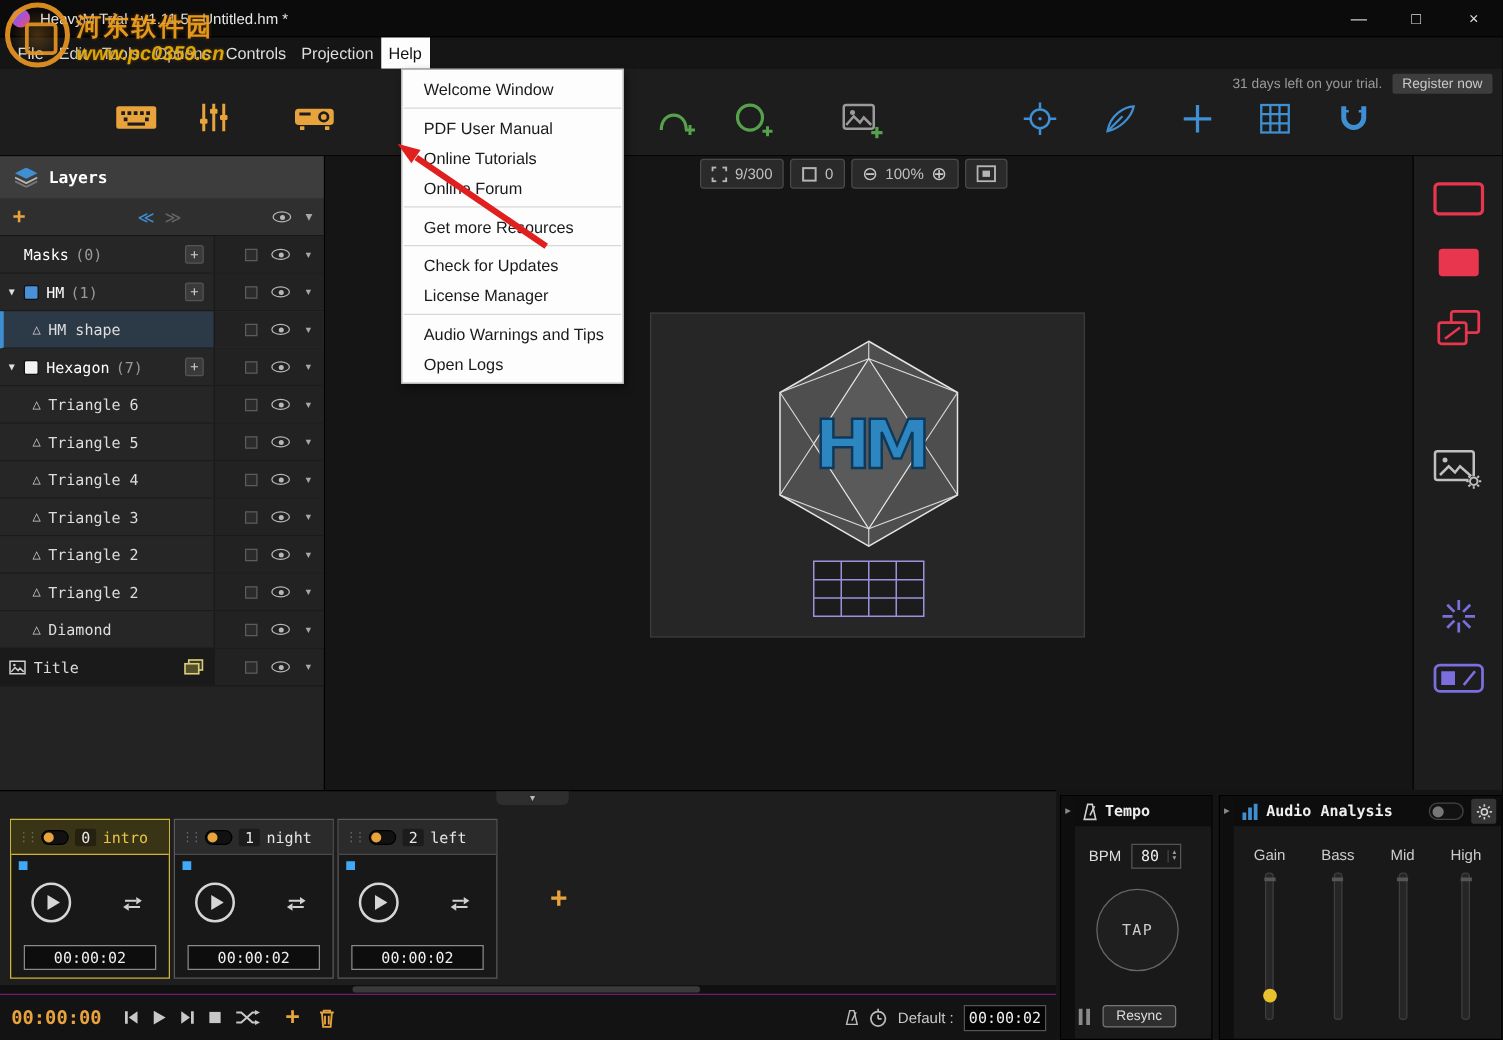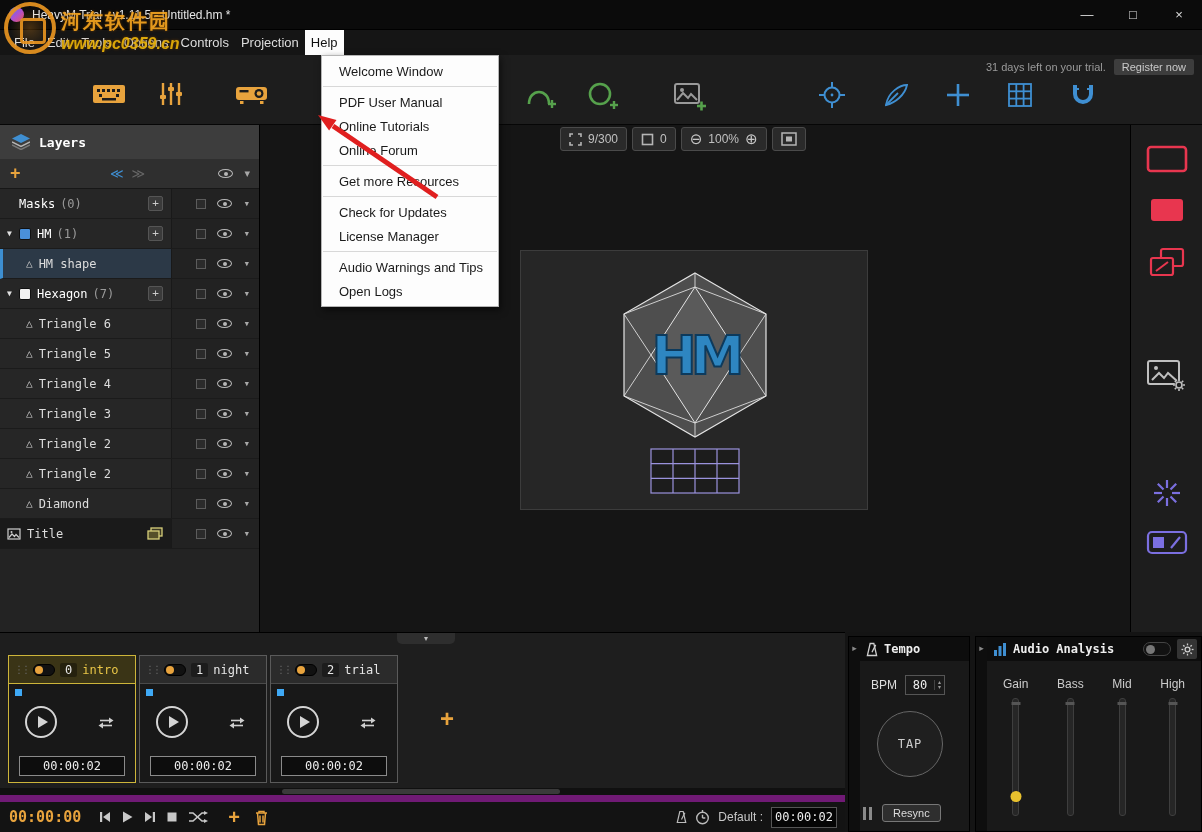--- a/index.html
+++ b/index.html
@@ -103,21 +103,21 @@
   .aud-toggle{width:28px;height:14px;border-radius:7px;background:#121212;border:1px solid #444;position:relative}
   .aud-toggle::after{content:"";position:absolute;left:2px;top:2px;width:9px;height:9px;border-radius:50%;background:#777}
   .gear-box{width:20px;height:20px;background:#343434;border-radius:2px;display:flex;align-items:center;justify-content:center}
   .audio-body{position:absolute;top:32px;left:11px;right:0;bottom:0;display:flex;justify-content:space-between;padding:0 16px}
   .channel{display:flex;flex-direction:column;align-items:center;gap:7px;color:#ccc;font-size:12px;padding-top:8px}
   .slider-track{width:7px;height:118px;background:#262626;border:1px solid #3e3e3e;border-radius:3px;position:relative}
   .slider-tick{position:absolute;left:50%;transform:translateX(-50%);top:3px;width:9px;height:3px;background:#555}
   .knob-dot{position:absolute;left:50%;transform:translateX(-50%);bottom:13px;width:11px;height:11px;border-radius:50%;background:#e8c12e}
 
   
-  .transport{position:absolute;top:795px;left:0;width:845px;height:37px;background:#131313;border-top:7px solid #701a75;display:flex;align-items:center}
+  .transport{position:absolute;top:795px;left:0;width:845px;height:37px;background:#131313;border-top:1px solid #701a75;display:flex;align-items:center}
   .t-time{color:#e8a33d;font:bold 15px "DejaVu Sans Mono",monospace;margin-left:9px}
   .t-icons{display:flex;gap:11px;margin-left:18px;align-items:center}
   .t-right{margin-left:auto;display:flex;align-items:center;gap:8px;margin-right:8px;color:#c9c9c9;font-size:12px}
   .default-box{width:66px;height:21px;background:#050505;border:1px solid #555;color:#eee;font:12px "DejaVu Sans Mono",monospace;display:flex;align-items:center;justify-content:center}
 
   
   .dropdown{position:absolute;top:55px;left:321px;width:178px;background:#fdfdfd;border:1px solid #b5b5b5;box-shadow:2px 3px 7px rgba(0,0,0,.55);z-index:60;padding:3px 0;color:#1a1a1a;font-size:13px}
   .dd-item{height:24px;display:flex;align-items:center;padding-left:17px;white-space:nowrap}
   .dd-sep{height:1px;background:#d8d8d8;margin:3px 1px}
 
@@ -606,21 +606,21 @@
         </span>
         <span class="time-box">00:00:02</span>
       </div>
     </div>
 
     <div class="seq-card" style="left:270px">
       <div class="seq-head">
         <span class="drag-dots">⋮⋮</span>
         <span class="seq-toggle"></span>
         <span class="seq-num">2</span>
-        <span class="seq-name">trial</span>
+        <span class="seq-name">left</span>
       </div>
       <div class="seq-body">
         <span class="mini-square"></span>
         <span class="play-btn">
             <svg width="11" height="12" viewBox="0 0 11 12">
               <polygon points="1,0 11,6 1,12" fill="#d5d5d5"></polygon>
             </svg>
           </span>
         <span class="loop-icon">
           <svg width="18" height="14" viewBox="0 0 18 14" stroke="#cfcfcf" stroke-width="1.6" fill="none">

